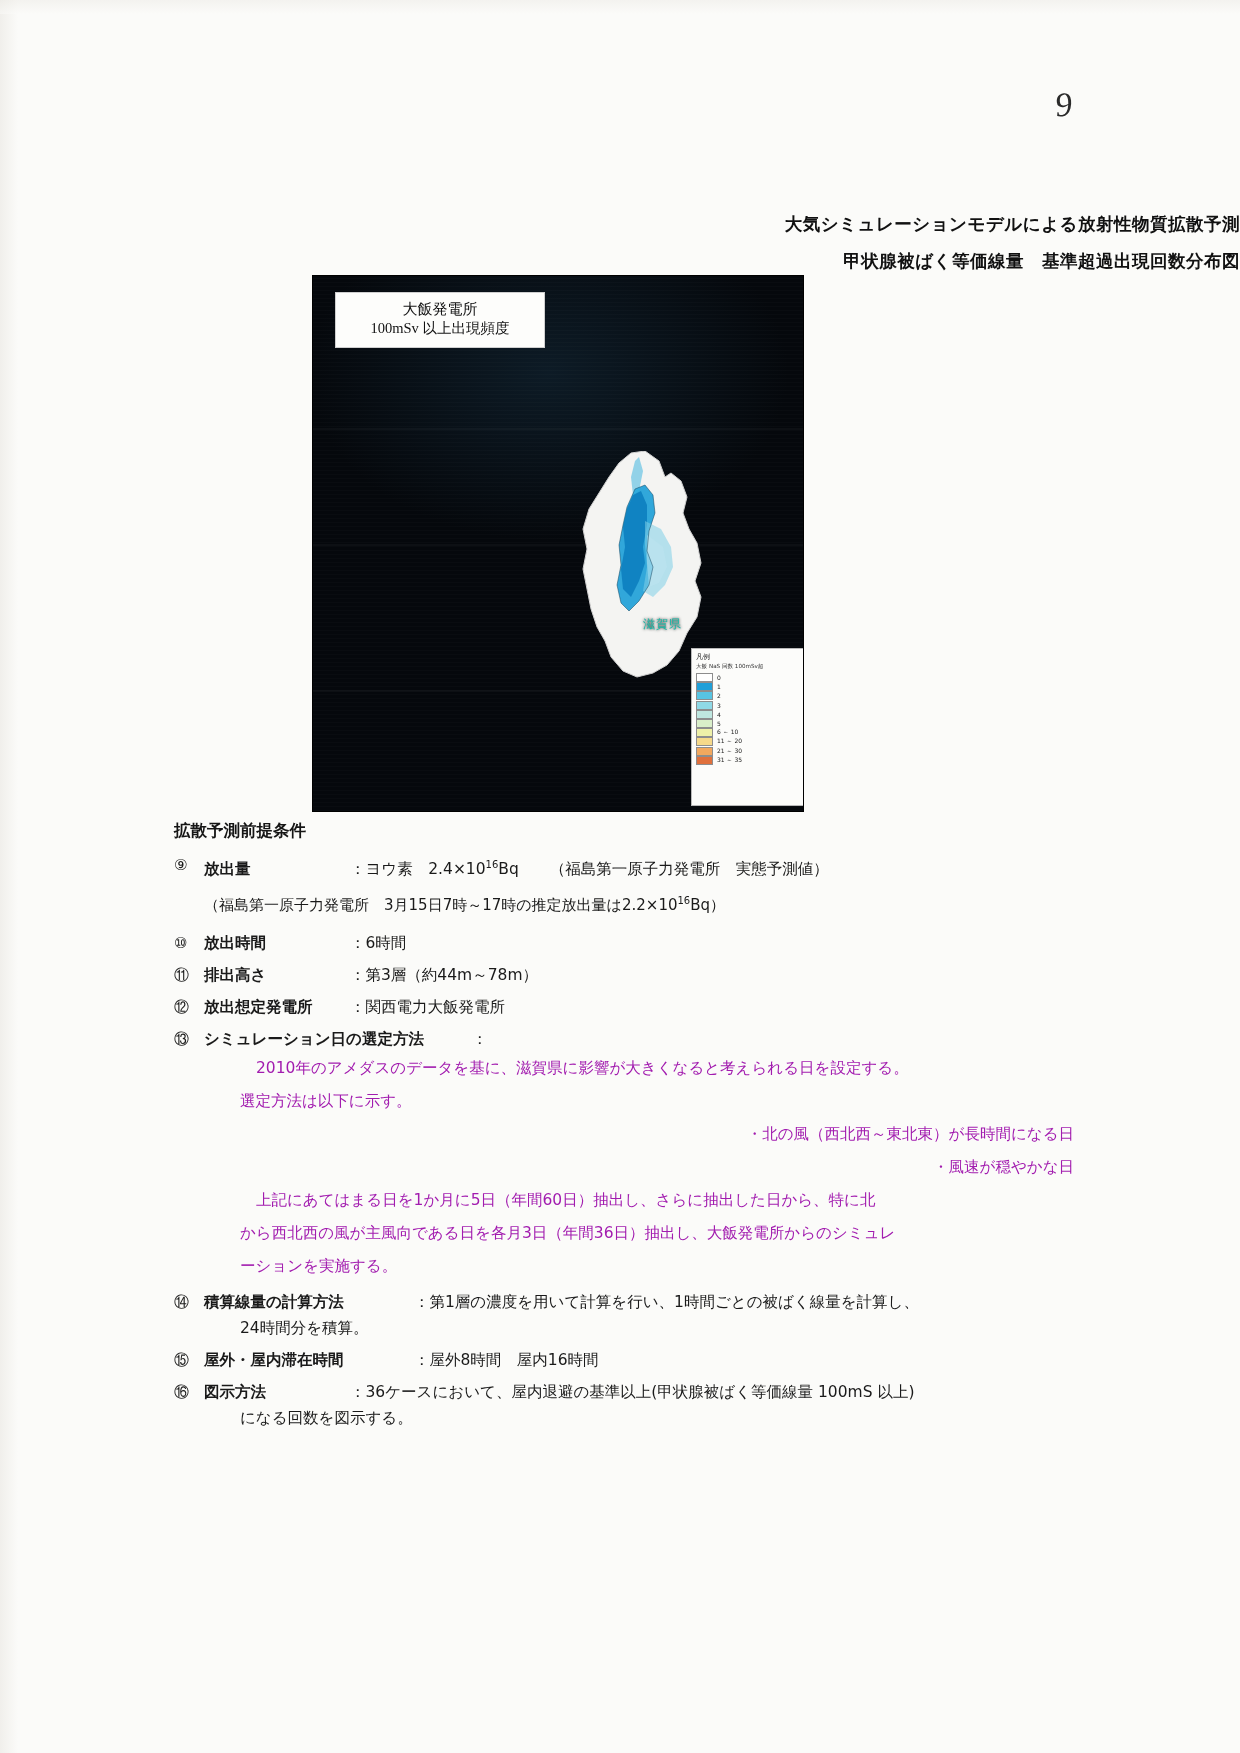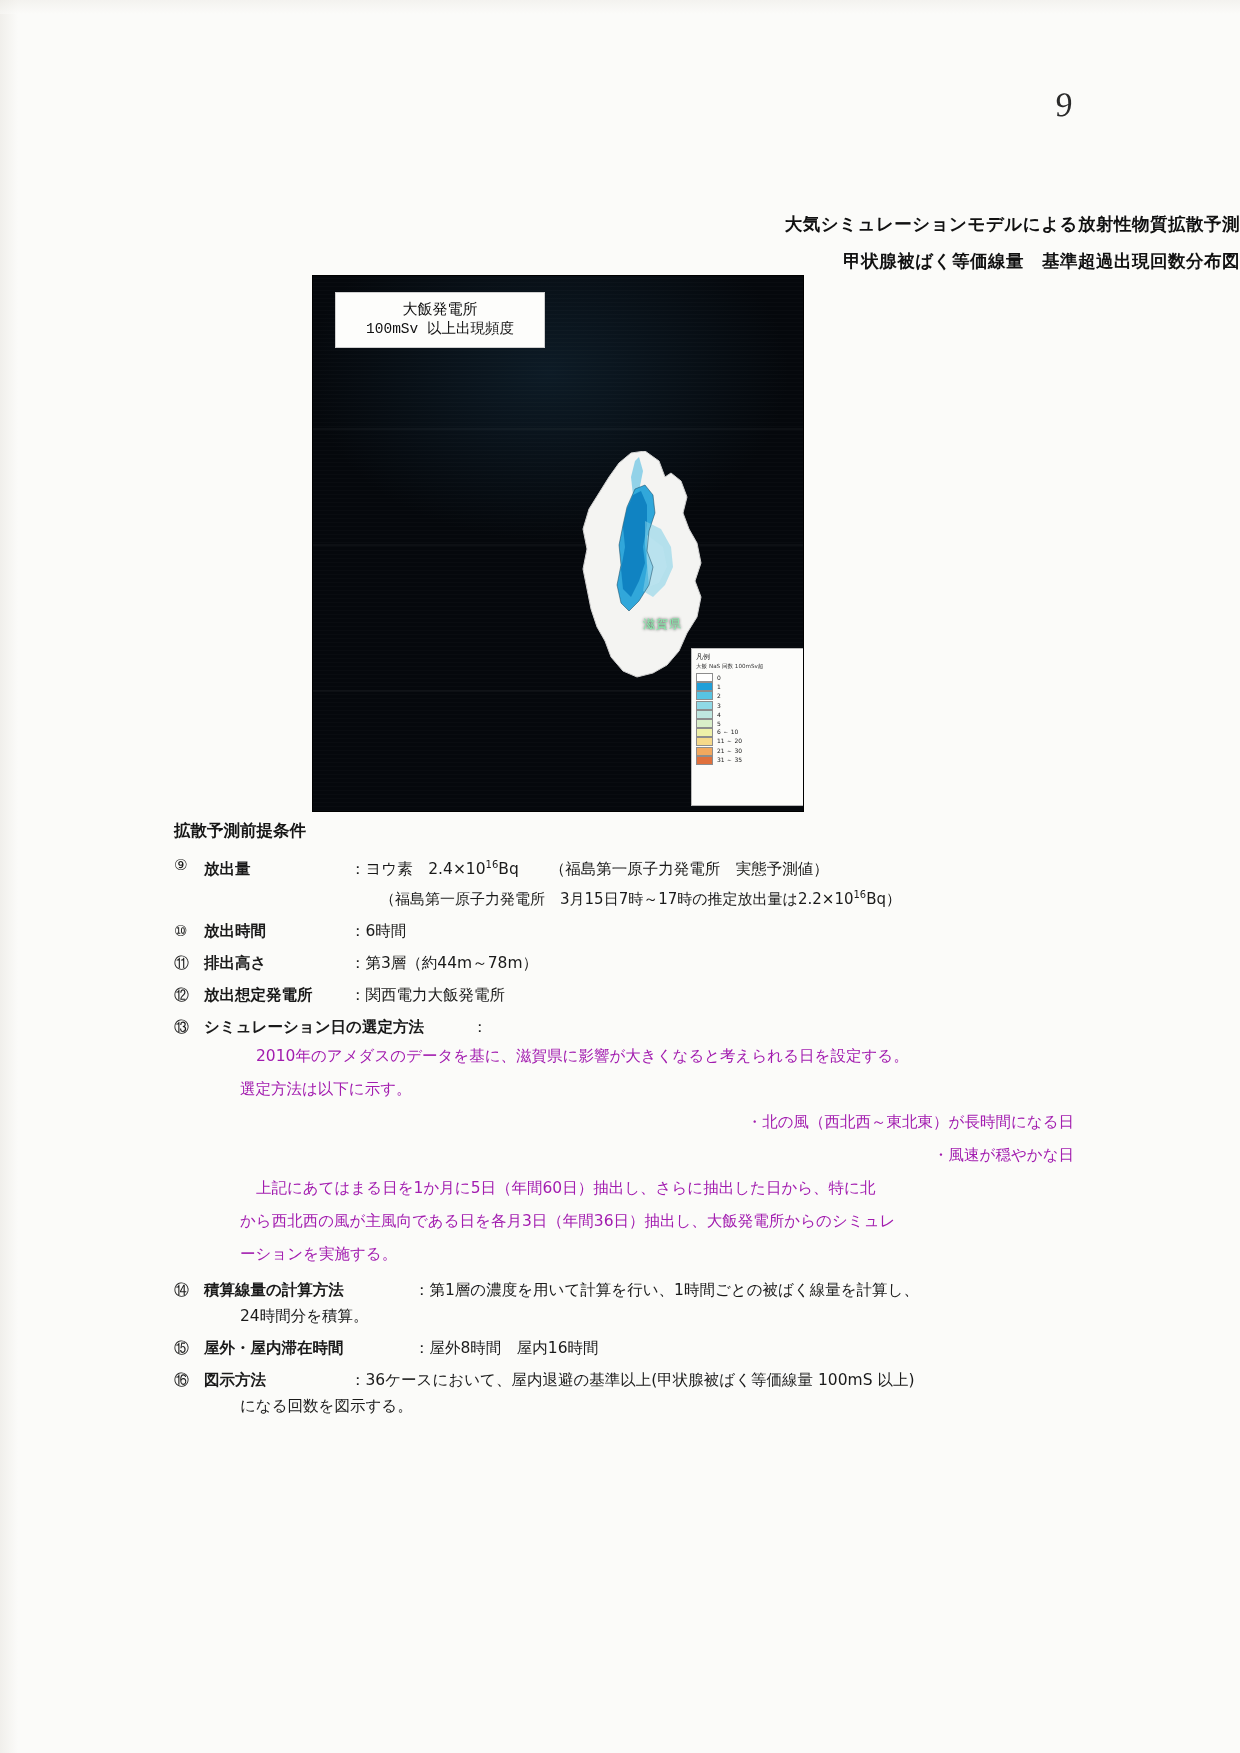--- a/index.html
+++ b/index.html
@@ -104,39 +104,39 @@
 
   .map-caption-box {
     position: absolute;
     left: 22px;
     top: 16px;
     width: 196px;
     padding: 7px 6px 9px;
     background: #fdfdfb;
     border: 1px solid #cfcfcf;
     text-align: center;
-    font-family: Liberation Mono, monospace;
+    font-family: Liberation Serif, serif;
     color: #111;
   }
   .map-caption-line1 { font-size: 15px; }
   .map-caption-line2 { font-size: 14.5px; }
 
   
   .pref-shape {
     position: absolute;
     left: 262px;
     top: 175px;
     width: 132px;
     height: 245px;
   }
   .pref-label {
     position: absolute;
     left: 330px;
     top: 340px;
-    color: #86efac;
+    color: #14b8a6;
     font-family: "DejaVu Sans", sans-serif;
     font-size: 12px;
     letter-spacing: 1px;
     text-shadow: 0 0 3px #000;
   }
 
   
   .legend-box {
     position: absolute;
     left: 378px;
@@ -213,23 +213,22 @@
     color: #1a1a1a;
   }
   .cond-label {
     display: inline-block;
     min-width: 146px;
     font-weight: bold;
   }
   .cond-label.wide { min-width: 210px; }
   .cond-label.xwide { min-width: 268px; }
   .cond-cont {
-    margin-left: 176px;
     font-size: 15px;
-    line-height: 25px;
+    line-height: 37px;
   }
   .sup { font-size: 10px; vertical-align: super; }
 
   .para {
     font-family: "DejaVu Sans", sans-serif;
     font-size: 15.5px;
     line-height: 33px;
     color: #a21caf;
   }
   .indent1 { margin-left: 52px; }

